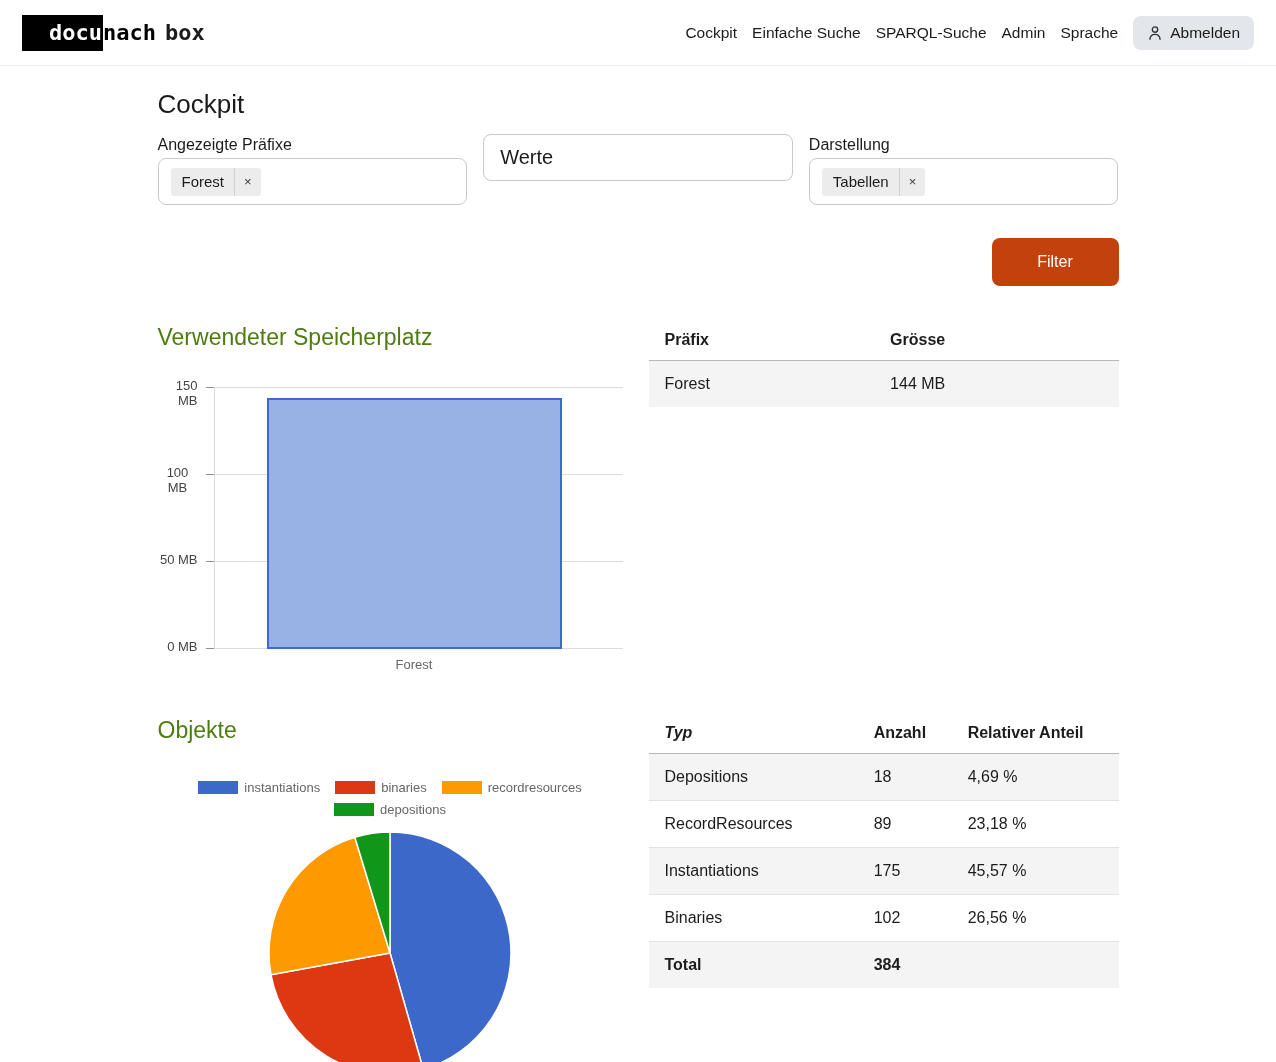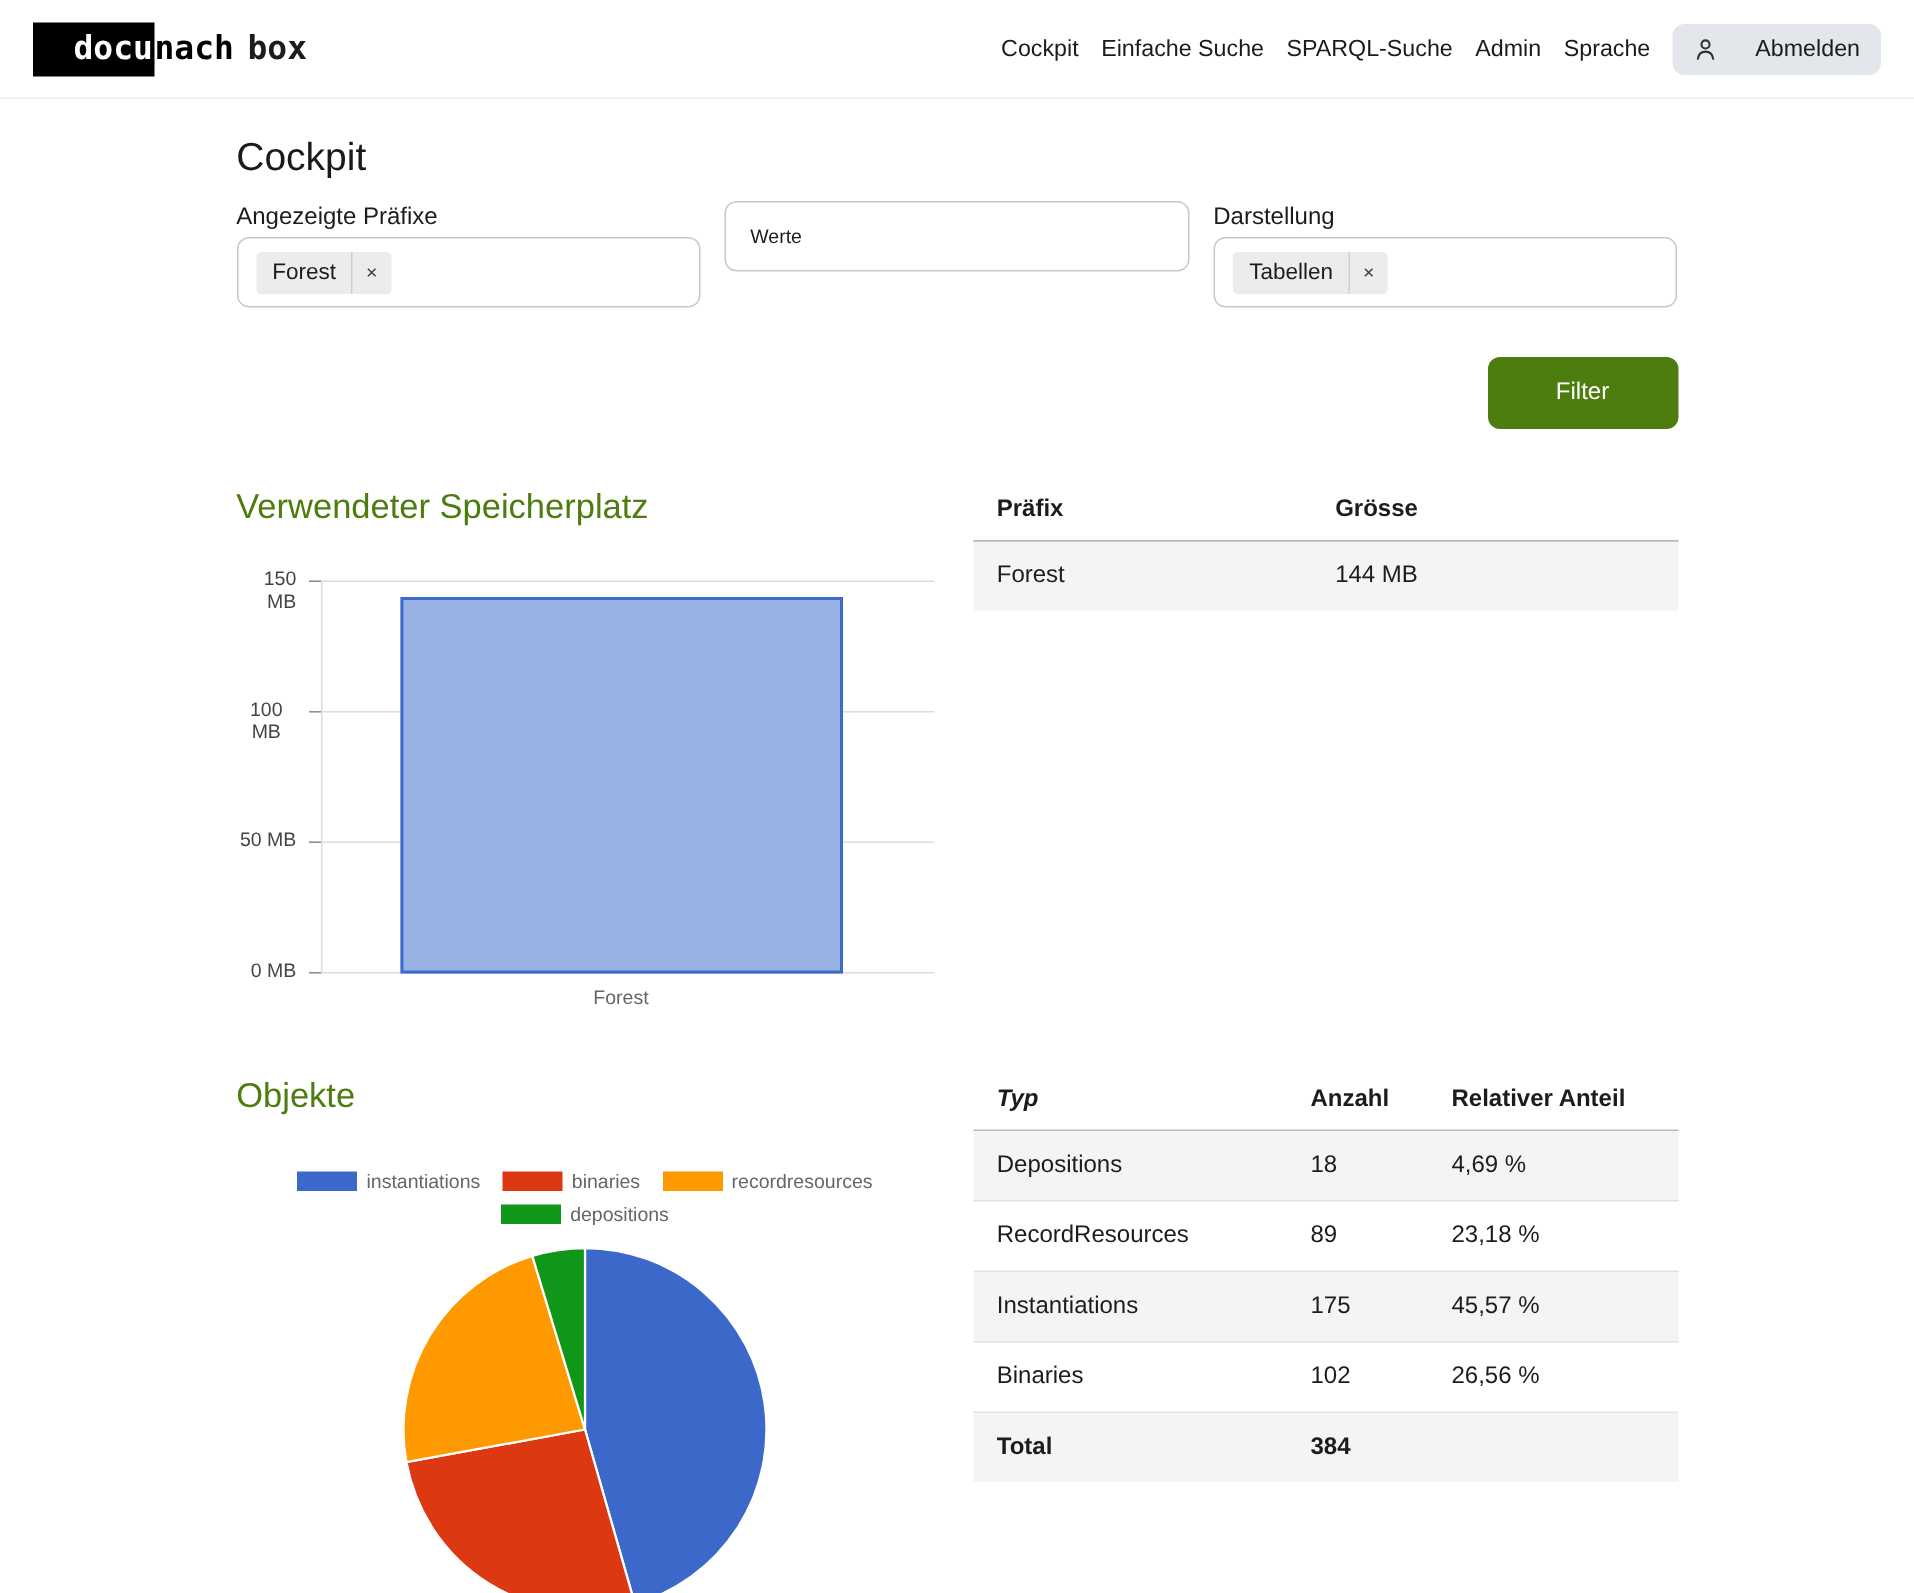--- a/index.html
+++ b/index.html
@@ -34,21 +34,21 @@
   .nav a {
     color: #1b1b1b;
     text-decoration: none;
     font-size: 15.5px;
     padding: 4px 0;
     cursor: pointer;
   }
   .btn-logout {
     display: flex;
     align-items: center;
-    gap: 25px;
+    gap: 7px;
     background: #e3e6ea;
     border: none;
     border-radius: 8px;
     padding: 8px 14px;
     font-size: 15.5px;
     font-family: inherit;
     color: #1b1b1b;
     cursor: pointer;
   }
   
@@ -77,21 +77,21 @@
   .chip-label { padding: 5px 10px 6px 11px; display: flex; align-items: center; }
   .chip-x {
     border-left: 1px solid #cfcfcf;
     padding: 5px 9px;
     font-size: 13px;
     color: #3a3a3a;
     display: flex;
     align-items: center;
     cursor: pointer;
   }
-  .select-value { font-size: 13px; padding-left: 4px; }
+  .select-value { font-size: 20px; padding-left: 4px; }
   .filter-actions { display: flex; justify-content: flex-end; margin-top: 33px; }
   .btn-filter {
     width: 127px;
     height: 48px;
     border: none;
     border-radius: 8px;
     color: #fff;
     font-size: 16px;
     font-family: inherit;
     cursor: pointer;
@@ -185,21 +185,21 @@
       <div class="input-box">
         <span class="chip">
           <span class="chip-label">Tabellen</span>
           <span class="chip-x">×</span>
         </span>
       </div>
     </div>
   </div>
 
   <div class="filter-actions">
-    <button class="btn-filter" style="background: #4d7c0f;">Filter</button>
+    <button class="btn-filter" style="background: #c2410c;">Filter</button>
   </div>
 
   <section class="panel panel-1">
     <div>
       <h2 class="section-title">Verwendeter Speicherplatz</h2>
       <div class="bc" id="bar-chart">
           <div class="bc-ylabel" style="top: 262px;">0 MB</div>
           <div class="bc-ylabel" style="top: 175px;">50 MB</div>
           <div class="bc-ylabel" style="top: 88px; text-align: center;">100 MB</div>
           <div class="bc-ylabel" style="top: 1px;">150 MB</div>

